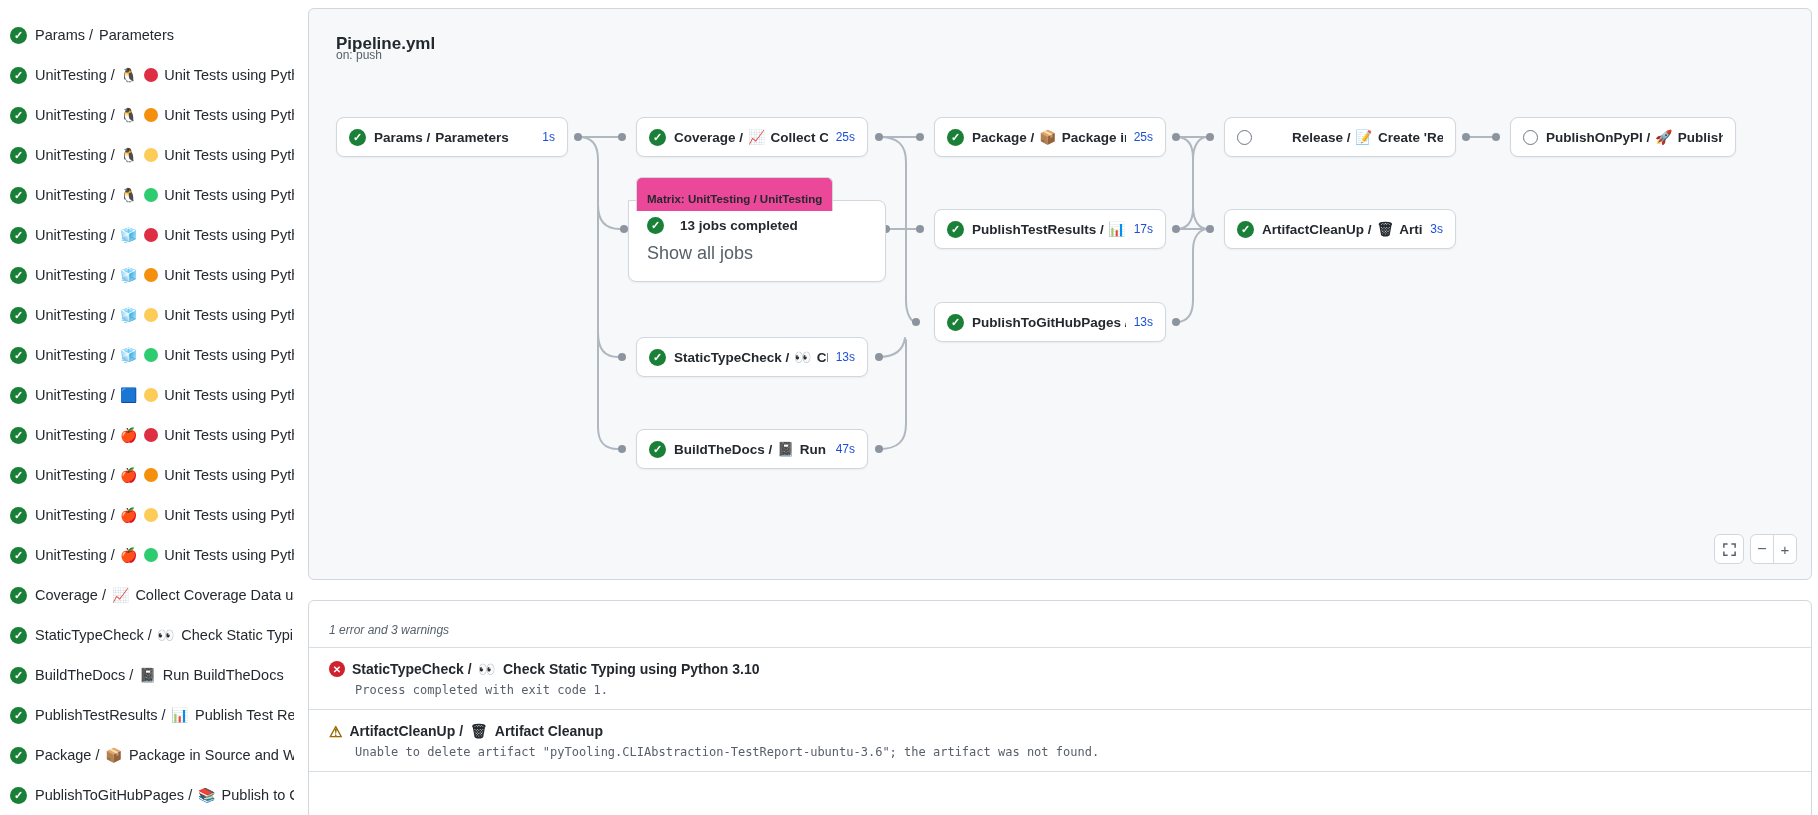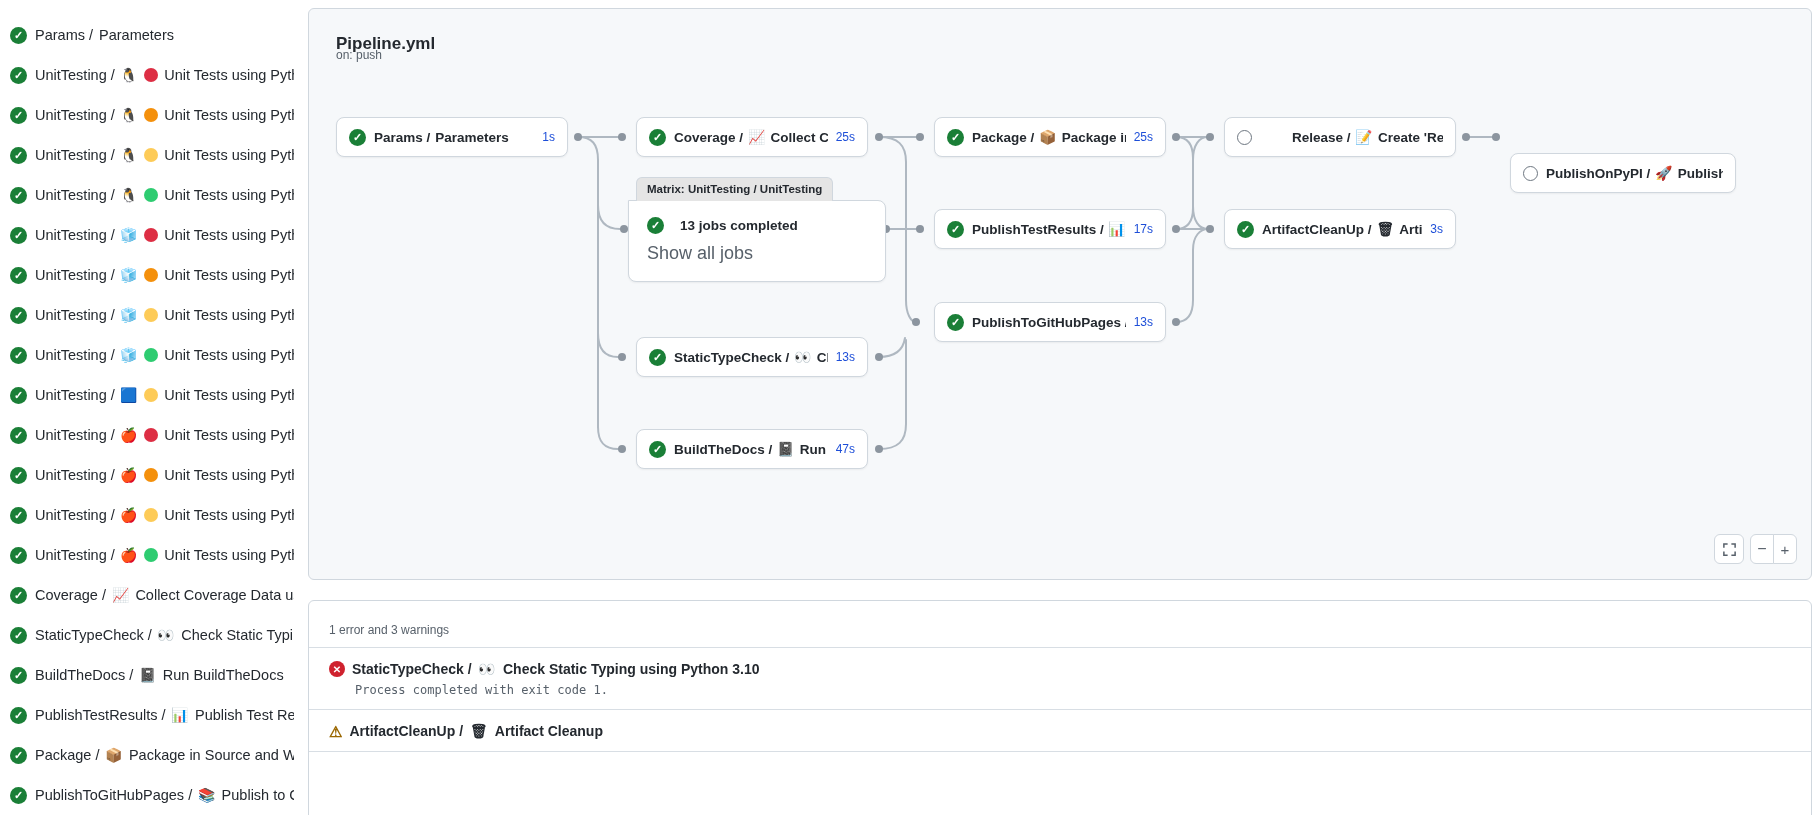--- a/index.html
+++ b/index.html
@@ -34,49 +34,49 @@
           border-radius:8px; display:flex; align-items:center; gap:8px; padding:0 12px;
           box-shadow:0 1px 2px rgba(31,35,40,.06); z-index:2; cursor:pointer; }
   .node .lbl { flex:1; display:flex; align-items:center; gap:5px; font-size:13.5px; font-weight:600;
                white-space:nowrap; overflow:hidden; }
   .node .dur { font-size:12px; color:#1d4ed8; font-weight:400; flex:0 0 auto; }
 
   #node-params  { left:336px;  top:117px; }
   #node-coverage{ left:636px;  top:117px; }
   #node-package { left:934px;  top:117px; }
   #node-release { left:1224px; top:117px;gap:40px; }
-  #node-pypi    { left:1510px; top:117px; width:226px;margin-top:36px; }
+  #node-pypi    { left:1510px; top:117px; width:226px; }
   #node-ptr     { left:934px;  top:209px; }
   #node-acu     { left:1224px; top:209px; }
   #node-ptghp   { left:934px;  top:302px; }
   #node-stc     { left:636px;  top:337px; }
   #node-btd     { left:636px;  top:429px; }
 
-  .matrix-tab { position:absolute; left:636px; top:177px; z-index:3; background:#e5e5e5;
+  .matrix-tab { position:absolute; left:636px; top:177px; z-index:3; background:#ec4899;
                 border:1px solid #d0d7de; border-bottom:none; border-radius:6px 6px 0 0;
-                padding:5px 10px 6px; font-size:11.5px; font-weight:600; }
+                padding:15px 10px 6px; font-size:11.5px; font-weight:600; }
   .matrix-box { position:absolute; left:628px; top:200px; width:258px; height:82px; background:#fff;
                 border:1px solid #d0d7de; border-radius:0 8px 8px 8px;
                 box-shadow:0 1px 2px rgba(31,35,40,.06); z-index:2; padding:16px 18px 0 18px; }
   .matrix-row1 { display:flex; align-items:center; gap:16px; font-size:13.5px; font-weight:600; }
   .matrix-link { margin-top:9px; font-size:18px; color:#57606a; cursor:pointer; }
 
   
   .ctrl { position:absolute; background:#fff; border:1px solid #d0d7de; color:#57606a;
           display:flex; align-items:center; justify-content:center; cursor:pointer; z-index:2; }
   .ctrl-full { left:1714px; top:534px; width:30px; height:30px; border-radius:6px; }
   .ctrl-minus{ left:1750px; top:534px; width:24px; height:30px; border-radius:6px 0 0 6px; font-size:16px; }
   .ctrl-plus { left:1773px; top:534px; width:24px; height:30px; border-radius:0 6px 6px 0; font-size:15px; }
 
   
   .ann-card { position:absolute; left:308px; top:600px; width:1504px; height:230px; background:#fff;
               border:1px solid #d0d7de; border-radius:6px; overflow:hidden; }
   .ann-head { padding:17px 20px 10px 20px; }
   .ann-title { font-size:16px; font-weight:600; }
-  .ann-summary { margin-top:5px; font-size:12px; color:#57606a; }
+  .ann-summary { margin-top:5px; font-size:12px; color:#57606a;font-style:italic; }
   .ann-row { border-top:1px solid #d8dee4; padding:13px 20px 12px 20px; }
   .ann-row-title { display:flex; align-items:center; gap:7px; font-size:14px; font-weight:600; }
   .ann-msg { margin-left:26px; margin-top:6px; font-size:12px; color:#57606a;
              font-family:"DejaVu Sans Mono", monospace; white-space:nowrap; }
   .err-icon { width:16px; height:16px; border-radius:50%; background:#cf222e; color:#fff;
               display:inline-flex; align-items:center; justify-content:center;
               font-size:10px; font-weight:bold; flex:0 0 auto; }
   .err-icon::after { content:"✕"; }
   .warn-icon { color:#9a6700; font-size:15px; flex:0 0 auto; line-height:1; }
   .warn-icon::after { content:"⚠"; }
@@ -426,15 +426,16 @@
     </div>
     <div class="ann-msg">Process completed with exit code 1.</div>
   </div>
   <div class="ann-row">
     <div class="ann-row-title">
       <span class="warn-icon"></span>
       <span>ArtifactCleanUp /</span>
       <span class="emoji">🗑</span>
       <span>Artifact Cleanup</span>
     </div>
+    <div class="ann-msg">Unable to delete artifact "pyTooling.CLIAbstraction-TestReport-ubuntu-3.6"; the artifact was not found.</div>
   </div>
   <div class="ann-tail"></div>
 </div>
 
 </body></html>

